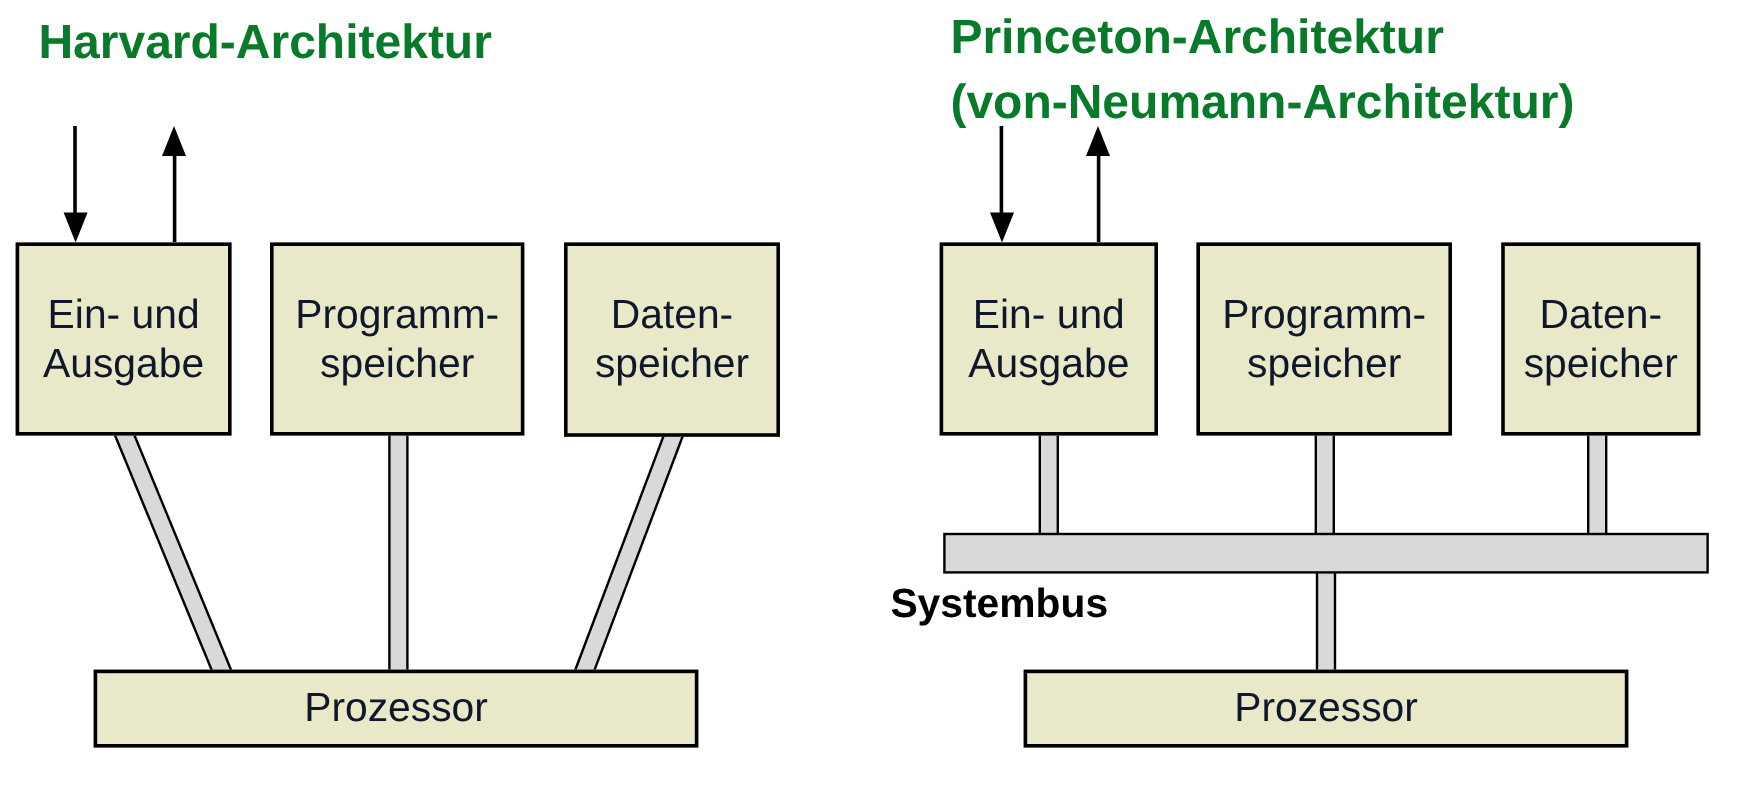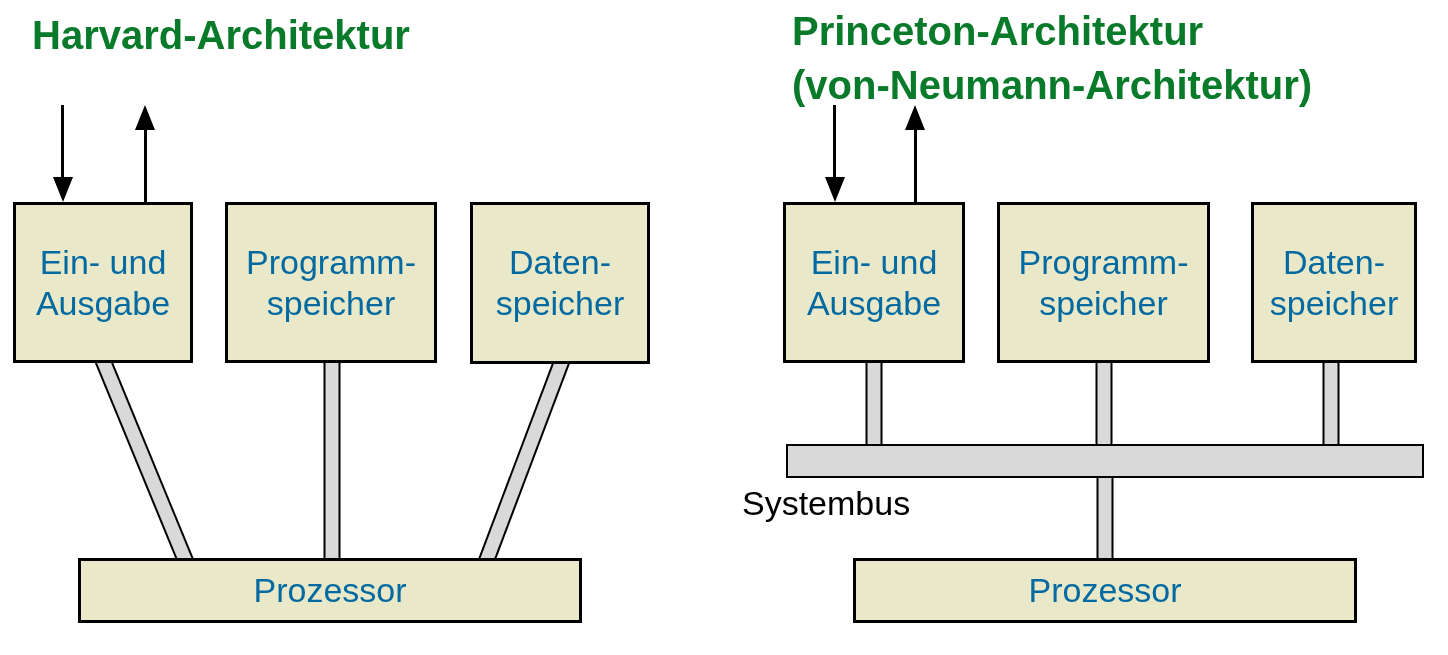--- a/index.html
+++ b/index.html
@@ -8,21 +8,21 @@
     font-family:"Liberation Sans", sans-serif;overflow:hidden;
   }
   .title{
     position:absolute;font-weight:bold;font-size:40px;line-height:54px;
     color:var(--title-green,#087a29);white-space:pre-line;
   }
   .box{
     position:absolute;box-sizing:border-box;
     background:var(--box-fill,#e9e9c9);border:3px solid #000;
     display:flex;align-items:center;justify-content:center;
-    text-align:center;font-size:34px;line-height:41px;color:#0369a1;
+    text-align:center;font-size:34px;line-height:41px;color:#0f172a;
     white-space:pre-line;
   }
   .syslabel{position:absolute;font-size:34px;line-height:38px;color:#000;}
   svg.buses{position:absolute;left:0;top:0;}
   .bus-outer{stroke:#000;stroke-width:17;fill:none;}
   .bus-inner{stroke:var(--bus-fill,#d9d9d9);stroke-width:13;fill:none;}
   .sysbar{fill:var(--bus-fill,#d9d9d9);stroke:#000;stroke-width:2;}
   .shaft{position:absolute;width:3px;background:#000;}
   .head{position:absolute;width:0;height:0;}
   .head.down{border-left:10px solid transparent;border-right:10px solid transparent;border-top:25px solid #000;}
@@ -100,17 +100,17 @@
     <div class="head up" style="left:905px;top:105px;"></div>
   </div>
 
   <div class="box" style="left:783px;top:202px;width:182px;height:161px;">Ein- und
 Ausgabe</div>
   <div class="box" style="left:997px;top:202px;width:213px;height:161px;">Programm-
 speicher</div>
   <div class="box" style="left:1251px;top:202px;width:166px;height:161px;">Daten-
 speicher</div>
 
-  <div class="syslabel" style="left:742px;top:484px;">Systembus</div>
+  <div class="syslabel" style="left:742px;top:484px;font-weight:bold;">Systembus</div>
 
   <div class="box" style="left:853px;top:558px;width:504px;height:65px;">Prozessor</div>
 
 </div>
 
 </body></html>

